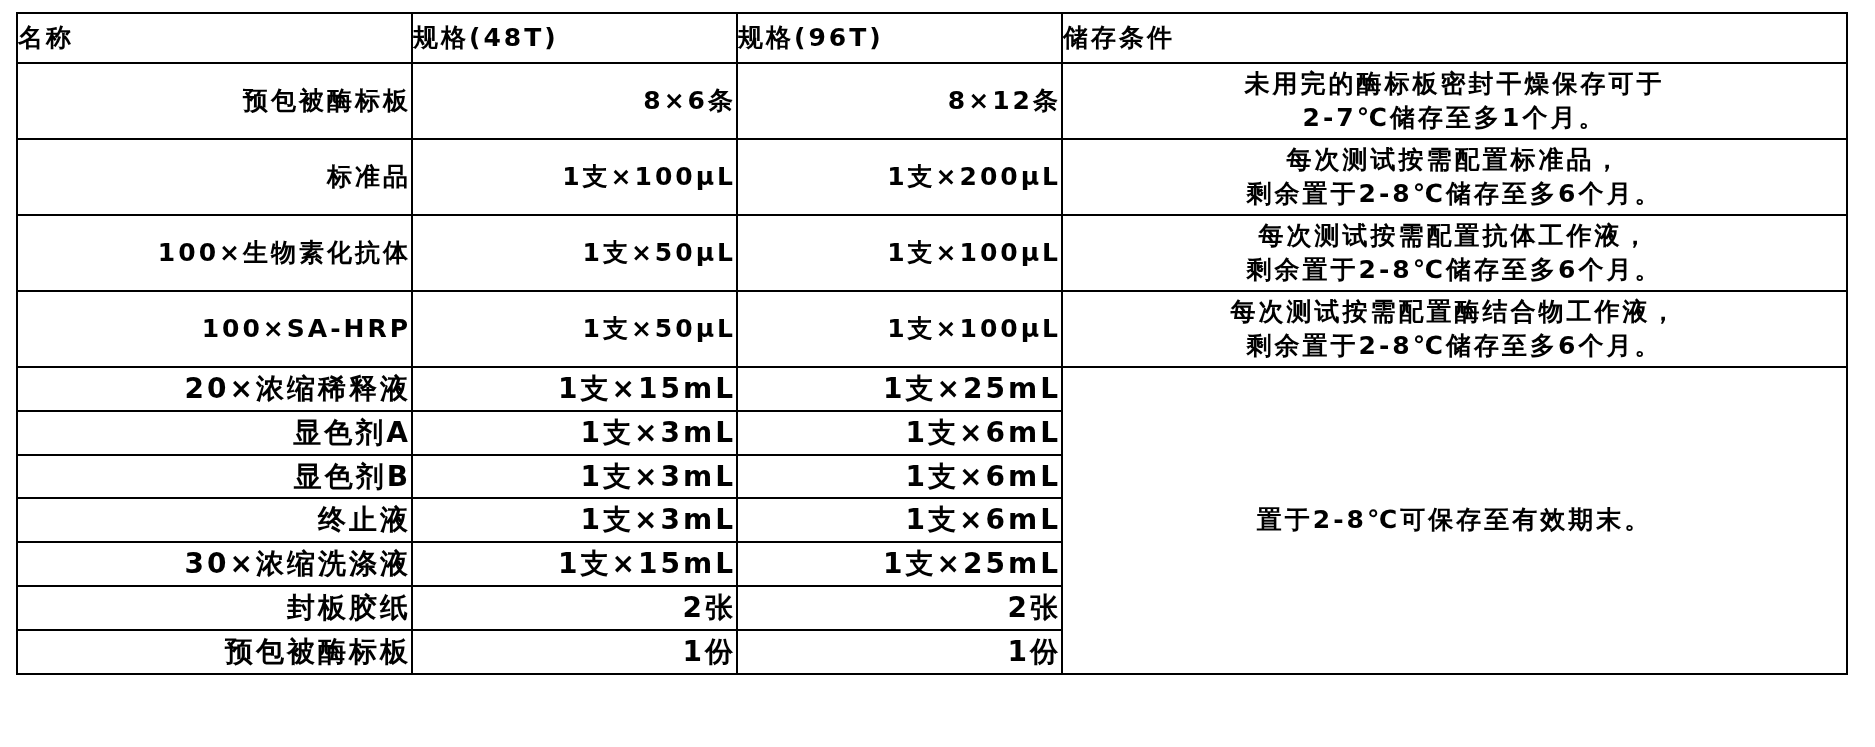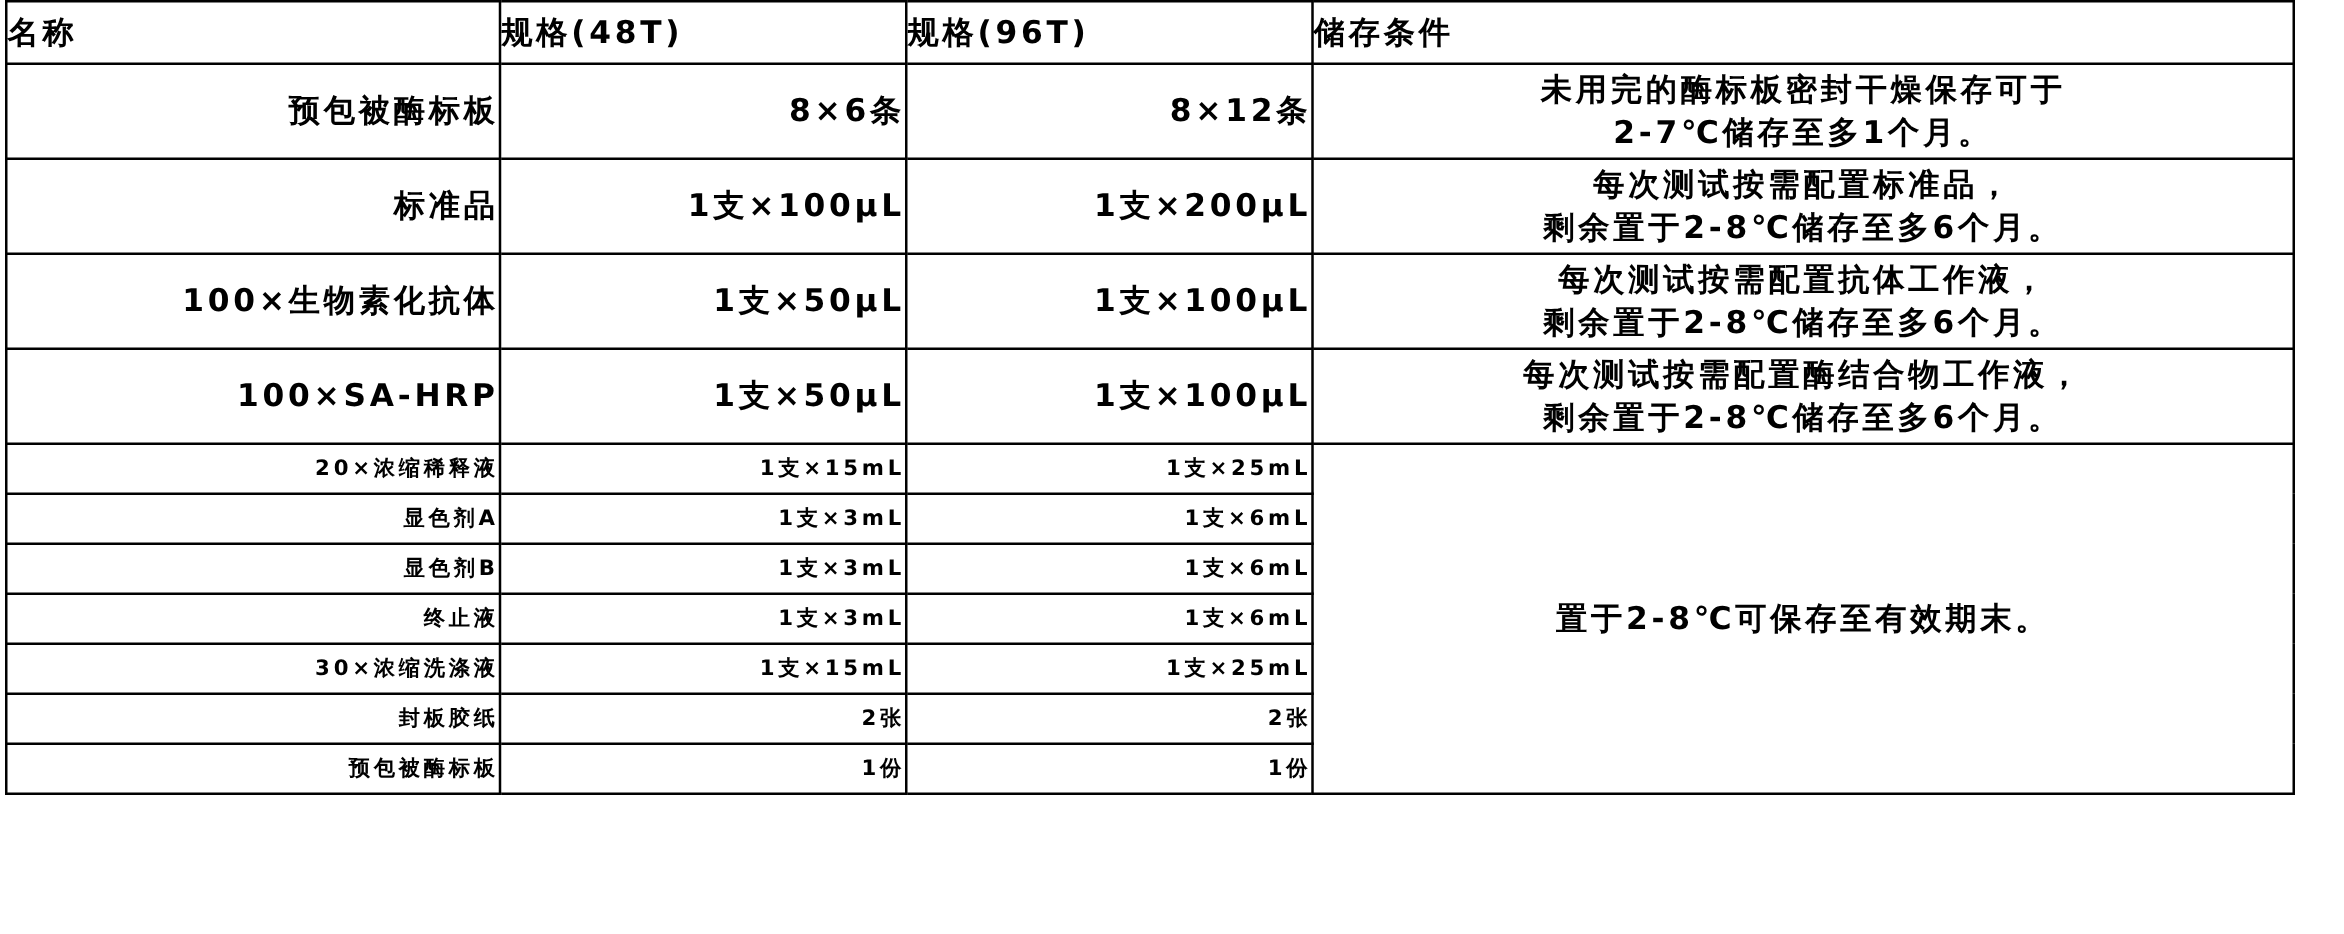--- a/index.html
+++ b/index.html
@@ -11,21 +11,21 @@
     width: 1875px;
     height: 747px;
     font-family: "DejaVu Sans", "Liberation Sans", sans-serif;
     color: #000000;
   }
   .sheet {
     position: relative;
     width: 1875px;
     height: 747px;
     box-sizing: border-box;
-    padding: 0;
+    padding: 12px;
   }
   table.kit-table {
     border-collapse: collapse;
     table-layout: fixed;
     margin: 0;
     width: 1830px;
     margin-left: 4px;
   }
   table.kit-table td,
   table.kit-table th {
@@ -73,21 +73,21 @@
   .cell-store .ln { display: block; white-space: nowrap; }
 
   
   tr.tall td { height: 74px; }
   
   tr.compact td { height: 34px; }
   tr.compact td.cell-name,
   tr.compact td.cell-spec {
     padding-top: 2px;
     padding-bottom: 2px;
-    font-size: 17px;
+    font-size: 28px;
     margin-left: 20px;
   }
   tr.head td { height: 48px; }
 </style>
 </head>
 <body>
 
 <div class="sheet">
   <table class="kit-table">
     <colgroup>

